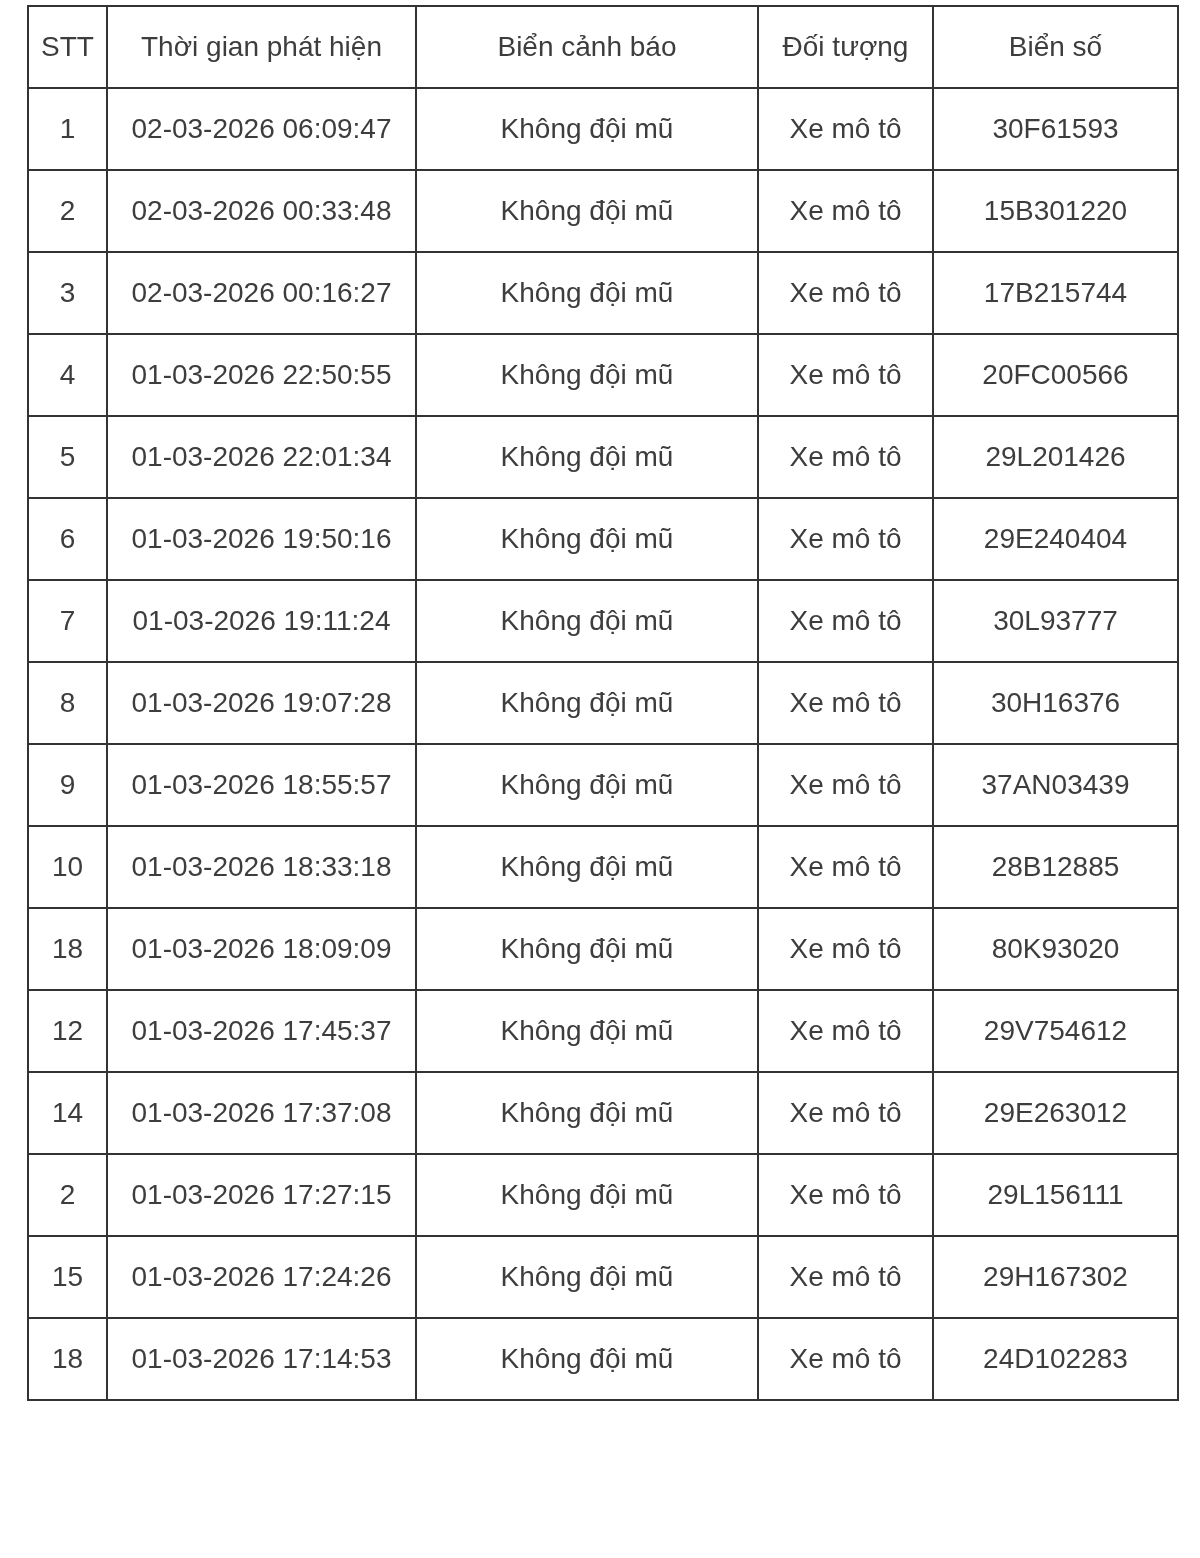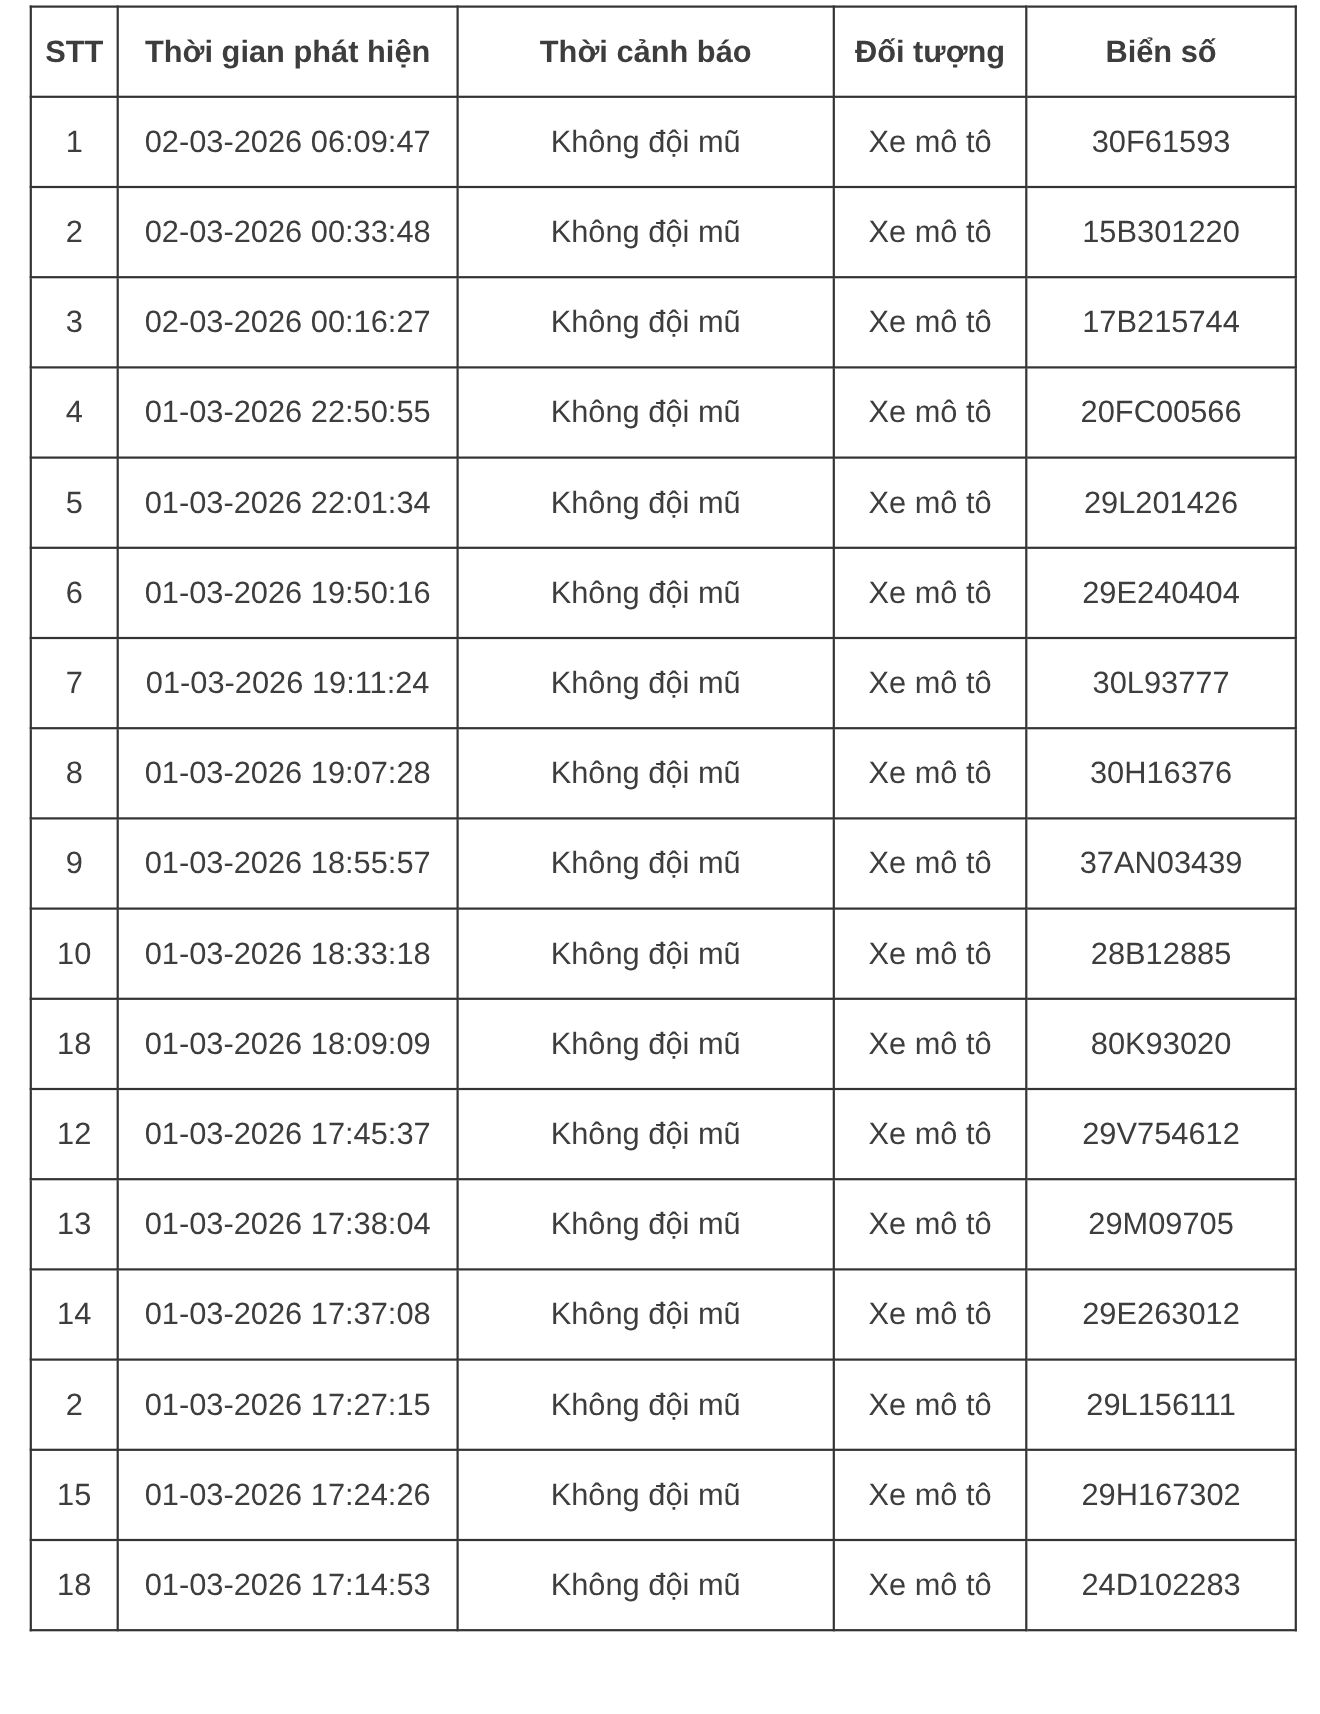--- a/index.html
+++ b/index.html
@@ -27,21 +27,21 @@
     border: 2px solid #333333;
     text-align: center;
     vertical-align: middle;
     height: 82px;
     font-size: 28px;
     color: #3d3d3d;
     overflow: hidden;
     white-space: nowrap;
   }
   table.violations th {
-    font-weight: bold;
+    font-weight: normal;
   }
   table.violations td {
     font-weight: normal;
   }
   col.c-stt   { width: 79px;  }
   col.c-time  { width: 309px; }
   col.c-type  { width: 342px; }
   col.c-obj   { width: 175px; }
   col.c-plate { width: 245px; }
 </style>
@@ -54,21 +54,21 @@
       <col class="c-stt">
       <col class="c-time">
       <col class="c-type">
       <col class="c-obj">
       <col class="c-plate">
     </colgroup>
     <thead>
       <tr>
         <th>STT</th>
         <th>Thời gian phát hiện</th>
-        <th>Thời cảnh báo</th>
+        <th>Biển cảnh báo</th>
         <th>Đối tượng</th>
         <th>Biển số</th>
       </tr>
     </thead>
     <tbody id="table-body">
         <tr>
           <td>1</td>
           <td>02-03-2026 06:09:47</td>
           <td>Không đội mũ</td>
           <td>Xe mô tô</td>
@@ -145,27 +145,20 @@
           <td>80K93020</td>
         </tr>
         <tr>
           <td>12</td>
           <td>01-03-2026 17:45:37</td>
           <td>Không đội mũ</td>
           <td>Xe mô tô</td>
           <td>29V754612</td>
         </tr>
         <tr>
-          <td>13</td>
-          <td>01-03-2026 17:38:04</td>
-          <td>Không đội mũ</td>
-          <td>Xe mô tô</td>
-          <td>29M09705</td>
-        </tr>
-        <tr>
           <td>14</td>
           <td>01-03-2026 17:37:08</td>
           <td>Không đội mũ</td>
           <td>Xe mô tô</td>
           <td>29E263012</td>
         </tr>
         <tr>
           <td>2</td>
           <td>01-03-2026 17:27:15</td>
           <td>Không đội mũ</td>

